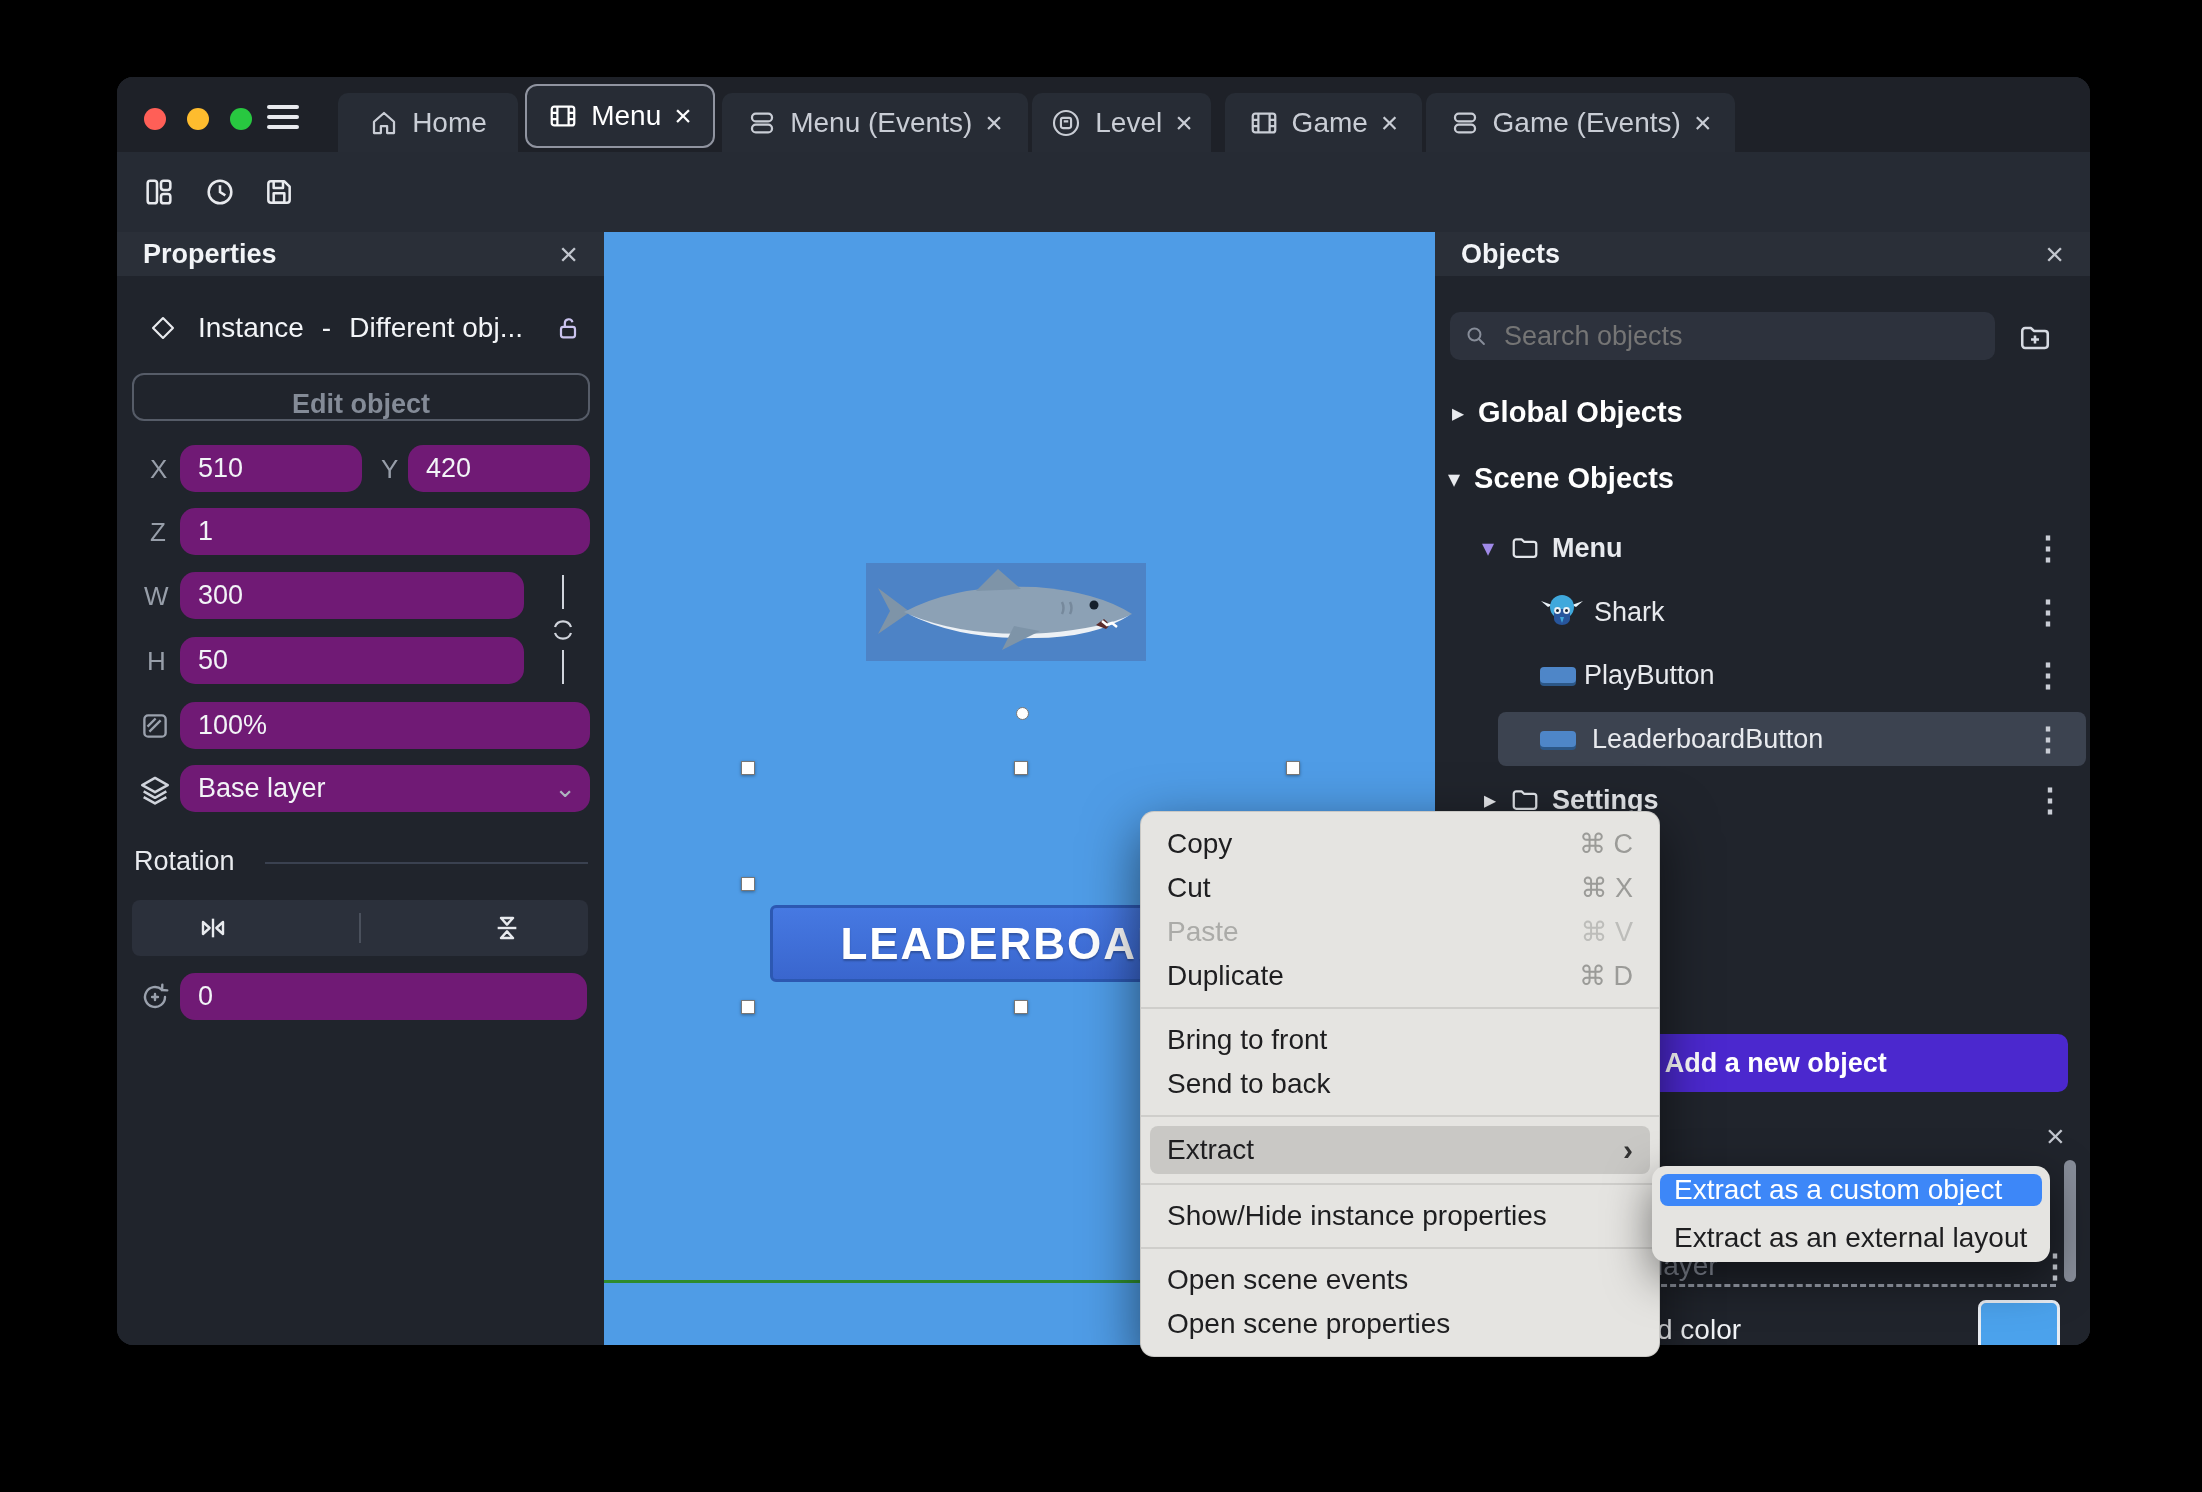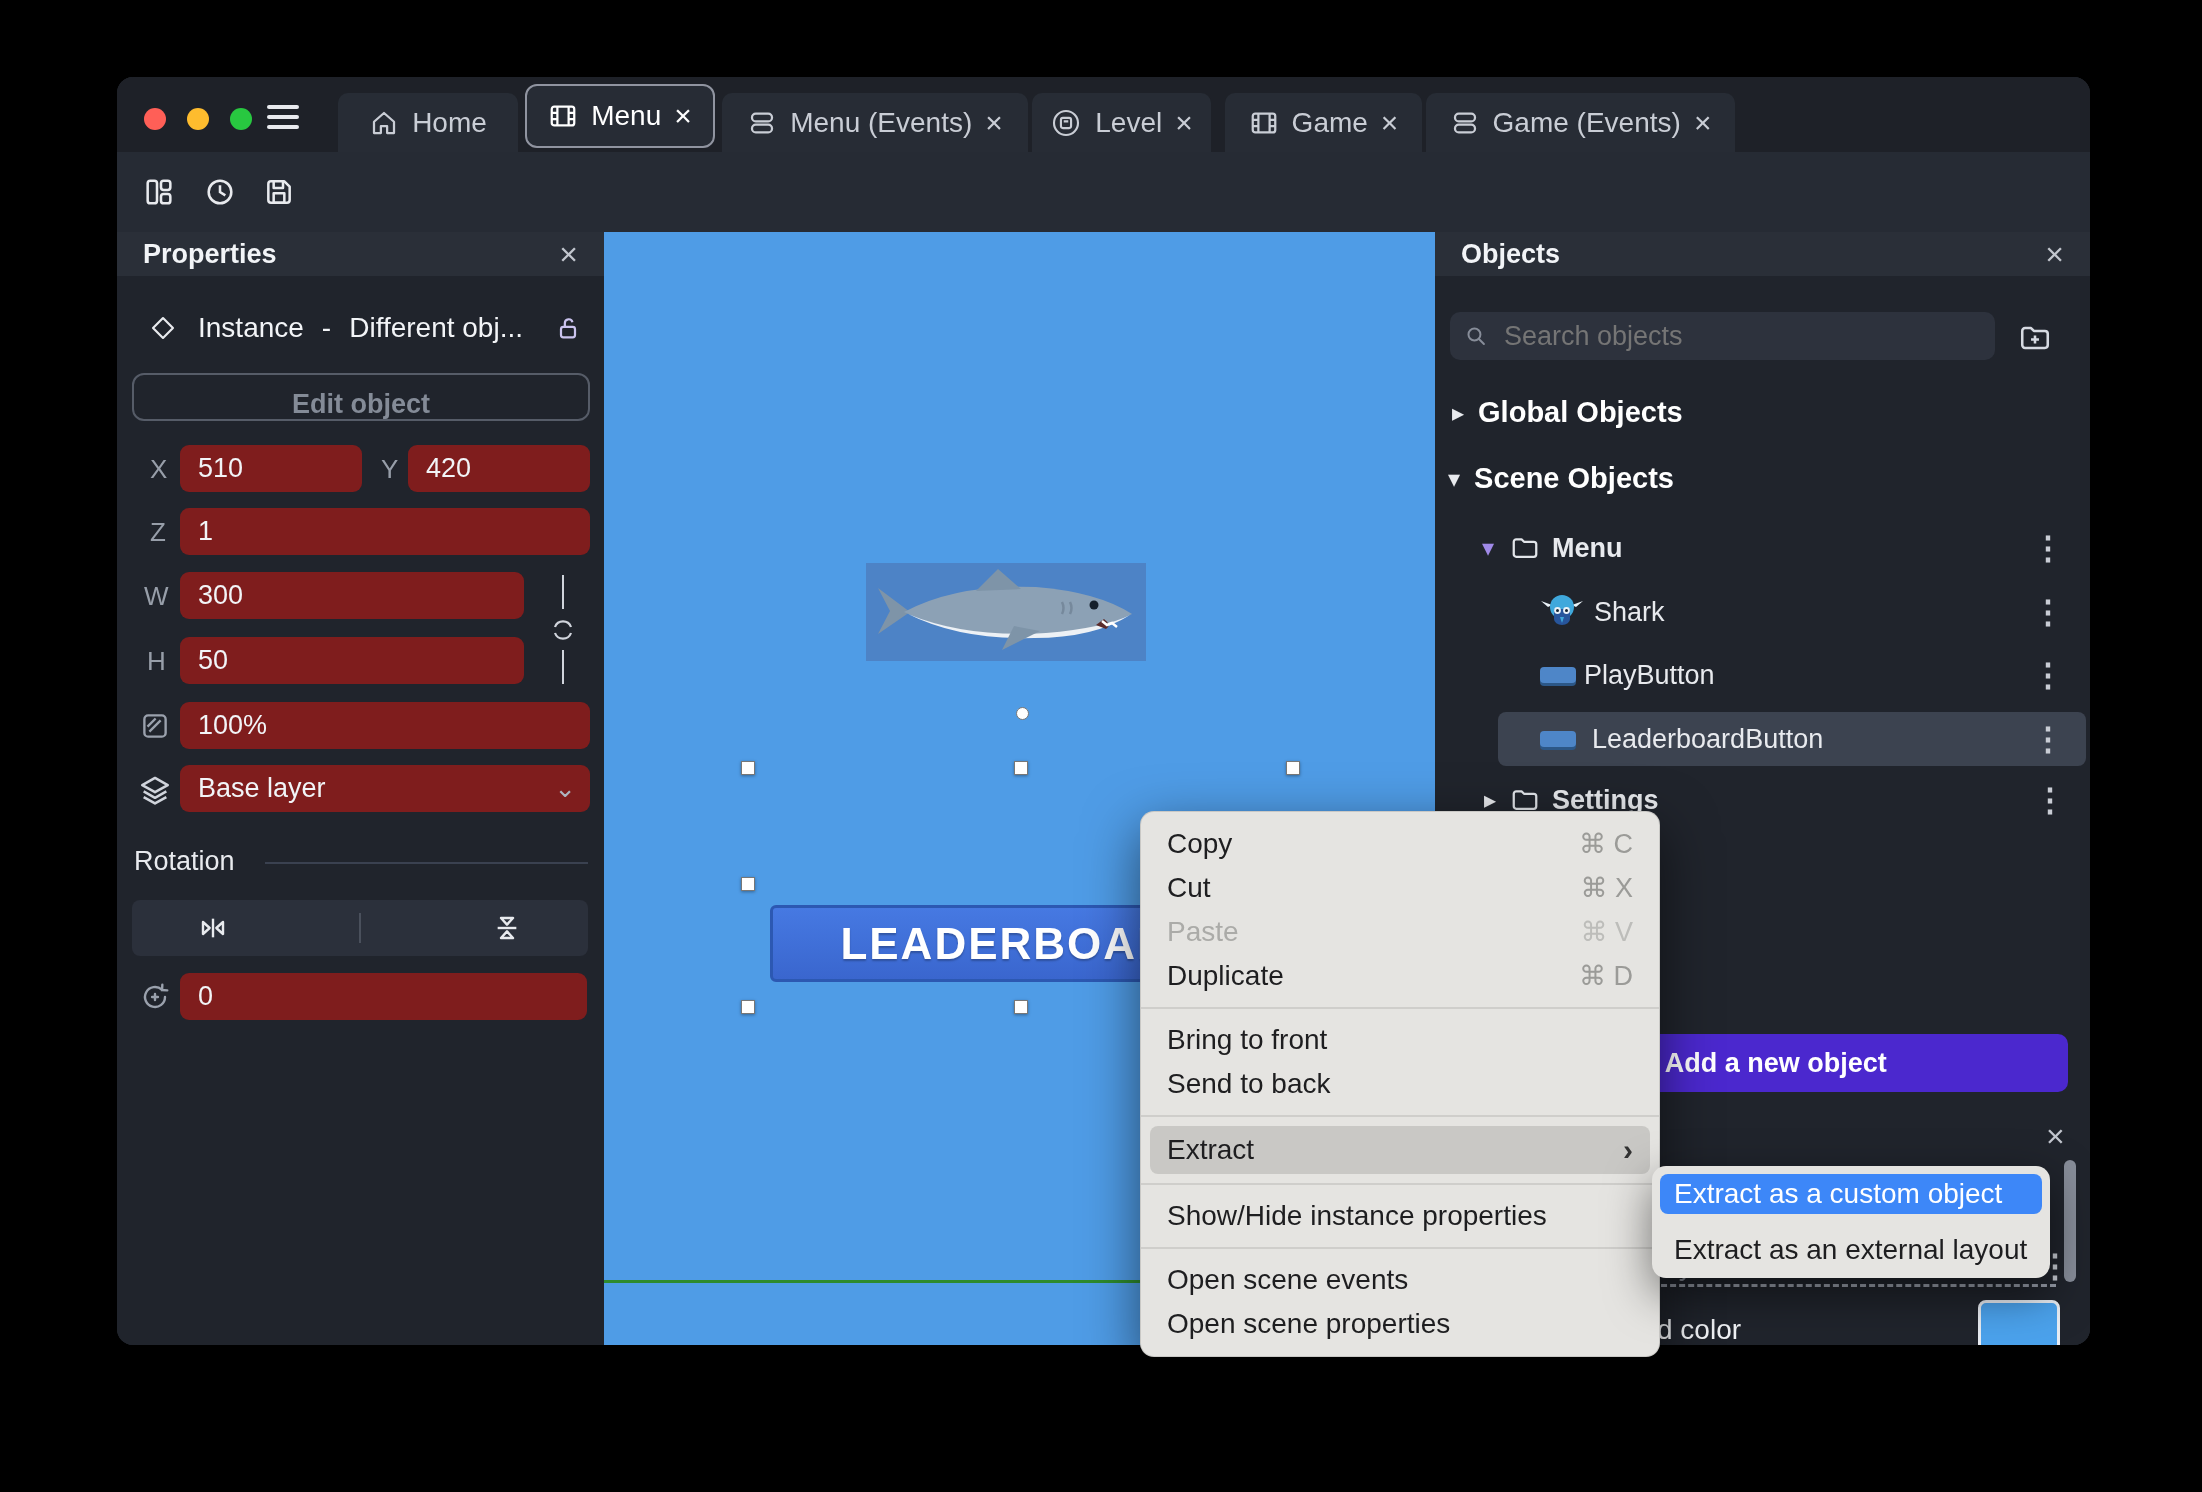--- a/index.html
+++ b/index.html
@@ -33,21 +33,21 @@
   #shareBtn{left:1001px;top:82px;width:172px;height:56px;border-radius:10px;display:flex;
        align-items:center;justify-content:center;gap:14px;color:#FFF;font-weight:bold;font-size:28px;}
 
   
   .panel{background:#20242C;overflow:hidden;}
   .phead{position:absolute;left:0;top:0;width:100%;height:44px;background:#2A2F38;
          display:flex;align-items:center;justify-content:space-between;padding:0 26px;box-sizing:border-box;}
   .phead .t{color:#F2F4F7;font-size:27px;font-weight:600;}
   .phead .x{color:#C2C6CE;font-size:32px;line-height:1;}
 
-  .inp{background:#7f1d1d;border:none;border-radius:9px;height:47px;color:#F2F4F7;
+  .inp{background:#701a75;border:none;border-radius:15px;height:47px;color:#F2F4F7;
        font-size:27px;font-weight:500;padding:0 4px 0 18px;box-sizing:border-box;
        font-family:"Liberation Sans",sans-serif;outline:none;}
   .flbl{color:#979EA9;font-size:26px;}
 
   
   .orow-t{color:#E8EAEE;font-size:27px;font-weight:500;white-space:nowrap;}
   .kebab{color:#C9CDD5;font-size:32px;font-weight:bold;line-height:1;}
   .chev{font-size:24px;color:#E8EAEE;}
   .objrect{width:36px;height:16px;background:#4E86C8;border-radius:4px;box-shadow:0 3px 0 #2C5787;}
 
@@ -65,21 +65,21 @@
          border:1px solid rgba(0,0,0,.12);box-sizing:border-box;}
   .cmi{height:44px;display:flex;align-items:center;justify-content:space-between;
        padding:0 26px;font-size:28px;color:#1E1E20;}
   .cmi .sc{color:#9B9B98;font-size:27px;}
   .cmi.dis{color:#ABABA8;}
   .cmi.dis .sc{color:#BDBDBA;}
   .cmdiv{border-top:2px solid #CFCECB;margin:9px 0;}
   .cmi.hl{background:#C9C8C5;border-radius:8px;margin:0 9px;padding:0 17px;height:48px;}
   #submenu{left:1652px;top:1166px;width:398px;background:#E5E4E1;border-radius:14px;
            box-shadow:0 16px 45px rgba(0,0,0,.5);padding:8px;z-index:60;box-sizing:border-box;}
-  .smi{height:40px;display:flex;align-items:center;padding:0 14px;font-size:28px;border-radius:8px;}
+  .smi{height:32px;display:flex;align-items:center;padding:0 14px;font-size:28px;border-radius:8px;}
 </style>
 </head>
 <body>
 
 <div class="abs" id="window">
 
   <div class="abs" id="titlebar">
     <div class="abs tl" style="left:27px;background:#FF5F57;"></div>
     <div class="abs tl" style="left:70px;background:#FEBC2E;"></div>
     <div class="abs tl" style="left:113px;background:#28C840;"></div>

